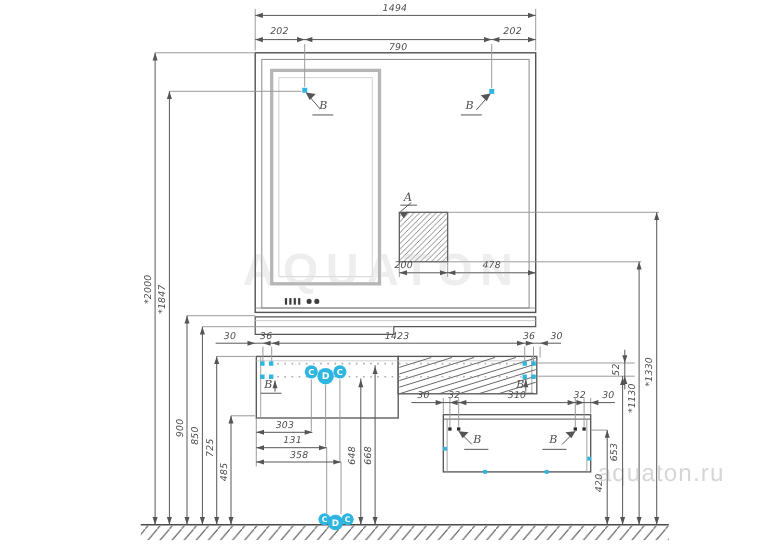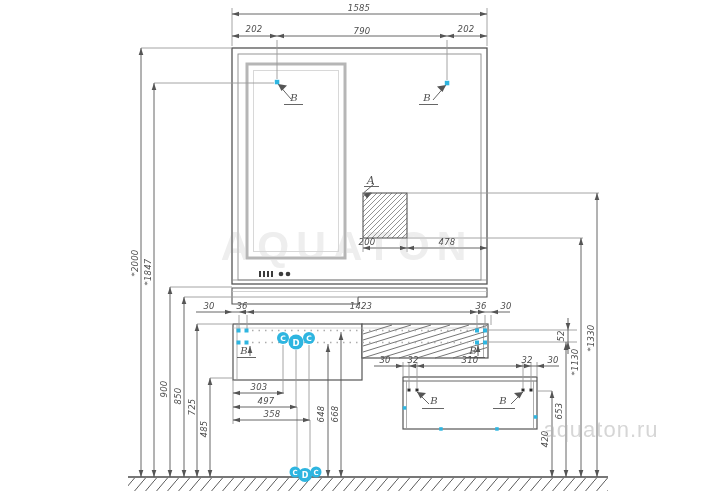--- a/index.html
+++ b/index.html
@@ -266,23 +266,23 @@
     <rect x="407.5" y="388.5" width="3" height="3"></rect>
         <rect x="415.5" y="388.5" width="3" height="3"></rect>
     <rect x="521.5" y="388.5" width="3" height="3"></rect>
         <rect x="529.5" y="388.5" width="3" height="3"></rect>
   </g>
 </svg>
 
 <div class="wm-center">AQUATON</div>
 <div class="wm-corner">aquaton.ru</div>
 
-<div class="lbl" style="left:359px;top:8px">1585</div>
+<div class="lbl" style="left:359px;top:8px">1494</div>
 <div class="lbl" style="left:254px;top:29px">202</div>
-<div class="lbl" style="left:362px;top:31px">790</div>
+<div class="lbl" style="left:362px;top:43px">790</div>
 <div class="lbl" style="left:466px;top:29px">202</div>
 
 <div class="lbl rot" style="left:135px;top:263px">*2000</div>
 <div class="lbl rot" style="left:148px;top:272px">*1847</div>
 <div class="lbl rot" style="left:164px;top:389px">900</div>
 <div class="lbl rot" style="left:178px;top:396px">850</div>
 <div class="lbl rot" style="left:192px;top:407px">725</div>
 <div class="lbl rot" style="left:204px;top:429px">485</div>
 
 <div class="lbl albl" style="left:371px;top:180px">A</div>
@@ -296,21 +296,21 @@
 <div class="lbl blbl" style="left:434px;top:400px">B</div>
 <div class="lbl blbl" style="left:503px;top:400px">B</div>
 
 <div class="lbl" style="left:209px;top:306px">30</div>
 <div class="lbl" style="left:242px;top:306px">36</div>
 <div class="lbl" style="left:361px;top:306px">1423</div>
 <div class="lbl" style="left:481px;top:306px">36</div>
 <div class="lbl" style="left:506px;top:306px">30</div>
 
 <div class="lbl" style="left:259px;top:387px">303</div>
-<div class="lbl" style="left:266px;top:401px">497</div>
+<div class="lbl" style="left:266px;top:401px">131</div>
 <div class="lbl" style="left:272px;top:414px">358</div>
 <div class="lbl rot" style="left:321px;top:414px">648</div>
 <div class="lbl rot" style="left:335px;top:414px">668</div>
 
 <div class="lbl" style="left:385px;top:360px">30</div>
 <div class="lbl" style="left:413px;top:360px">32</div>
 <div class="lbl" style="left:470px;top:360px">310</div>
 <div class="lbl" style="left:527px;top:360px">32</div>
 <div class="lbl" style="left:553px;top:360px">30</div>
 

